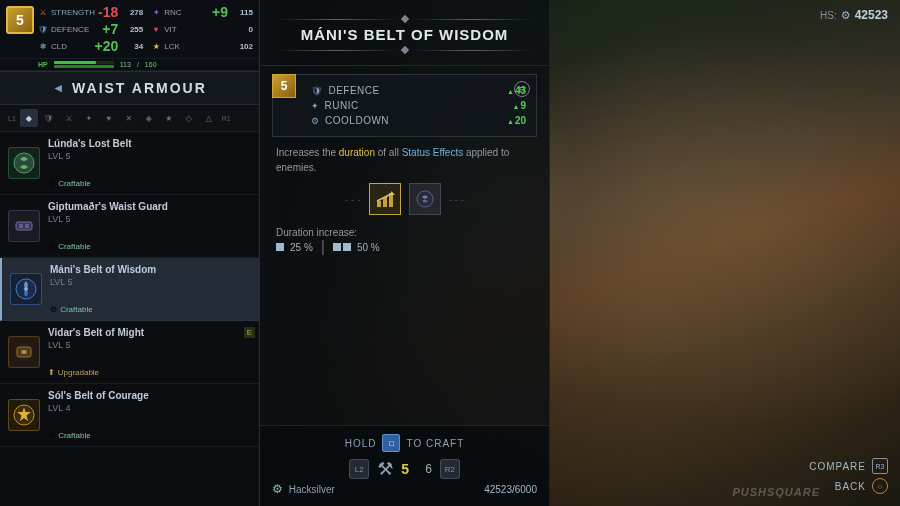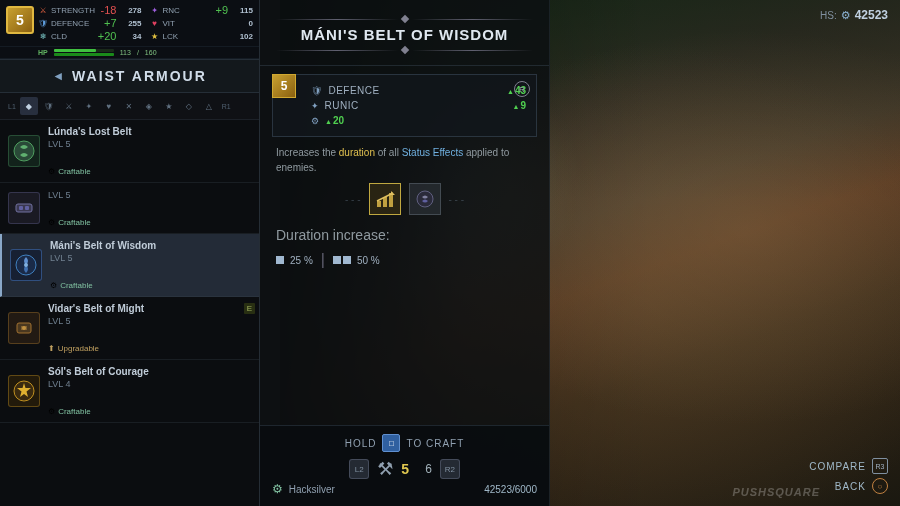--- a/index.html
+++ b/index.html
@@ -378,23 +378,23 @@
       color: #60708080;
       font-size: 10px;
     }
 
     
     .duration-section {
       padding: 4px 16px;
     }
 
     .duration-label {
-      font-size: 14px;
+      font-size: 10px;
       color: #909aa0;
-      margin-bottom: 8px;
+      margin-bottom: 0;
     }
 
     .duration-bars {
       display: flex;
       align-items: center;
       gap: 4px;
     }
 
     .dur-bar-group {
       display: flex;
@@ -607,22 +607,22 @@
     }
 
     .ts-name {
       font-size: 8px;
       color: #90a0b0;
       text-transform: uppercase;
       flex: 1;
     }
 
     .ts-change {
-      font-size: 11px;
-      font-weight: normal;
+      font-size: 14px;
+      font-weight: bold;
     }
 
     .ts-val {
       font-size: 8px;
       color: #b0c0d0;
       font-weight: bold;
       min-width: 22px;
       text-align: right;
     }
 
@@ -809,20 +809,21 @@
 
     <div class="item-entry">
       <div class="item-icon" style="background:rgba(30,30,40,0.8);border-color:rgba(80,80,120,0.5);">
         <svg width="24" height="24" viewBox="0 0 24 24">
             <rect x="4" y="8" width="16" height="8" rx="2" fill="#3a3850" stroke="#7070a0" stroke-width="1"></rect>
             <rect x="7" y="10" width="4" height="4" rx="1" fill="#6060a0"></rect>
             <rect x="13" y="10" width="4" height="4" rx="1" fill="#6060a0"></rect>
           </svg>
       </div>
       <div class="item-info">
+        <div class="item-name">Giptumaðr's Waist Guard</div>
         <div class="item-level">LVL 5</div>
         <div class="item-badge">
           <span class="badge-icon">⚙</span>
           <span class="badge-craftable">Craftable</span>
         </div>
       </div>
     </div>
 
     <div class="item-entry selected">
       <div class="item-icon" style="background:rgba(20,30,50,0.8);border-color:rgba(60,100,160,0.7);">
@@ -907,20 +908,21 @@
       <span class="stat-detail-name">DEFENCE</span>
       <span class="stat-detail-change">43</span>
     </div>
     <div class="stat-detail-row">
       <span class="stat-detail-icon">✦</span>
       <span class="stat-detail-name">RUNIC</span>
       <span class="stat-detail-change">9</span>
     </div>
     <div class="stat-detail-row">
       <span class="stat-detail-icon">⚙</span>
+      <span class="stat-detail-name">COOLDOWN</span>
       <span class="stat-detail-change">20</span>
     </div>
   </div>
 
   <div class="perk-section">
     <p class="perk-desc">
       <span>Increases the </span><span class="highlight-yellow">duration</span><span> of all </span><span class="highlight-blue">Status Effects</span><span> applied to enemies.</span>
     </p>
   </div>
 

